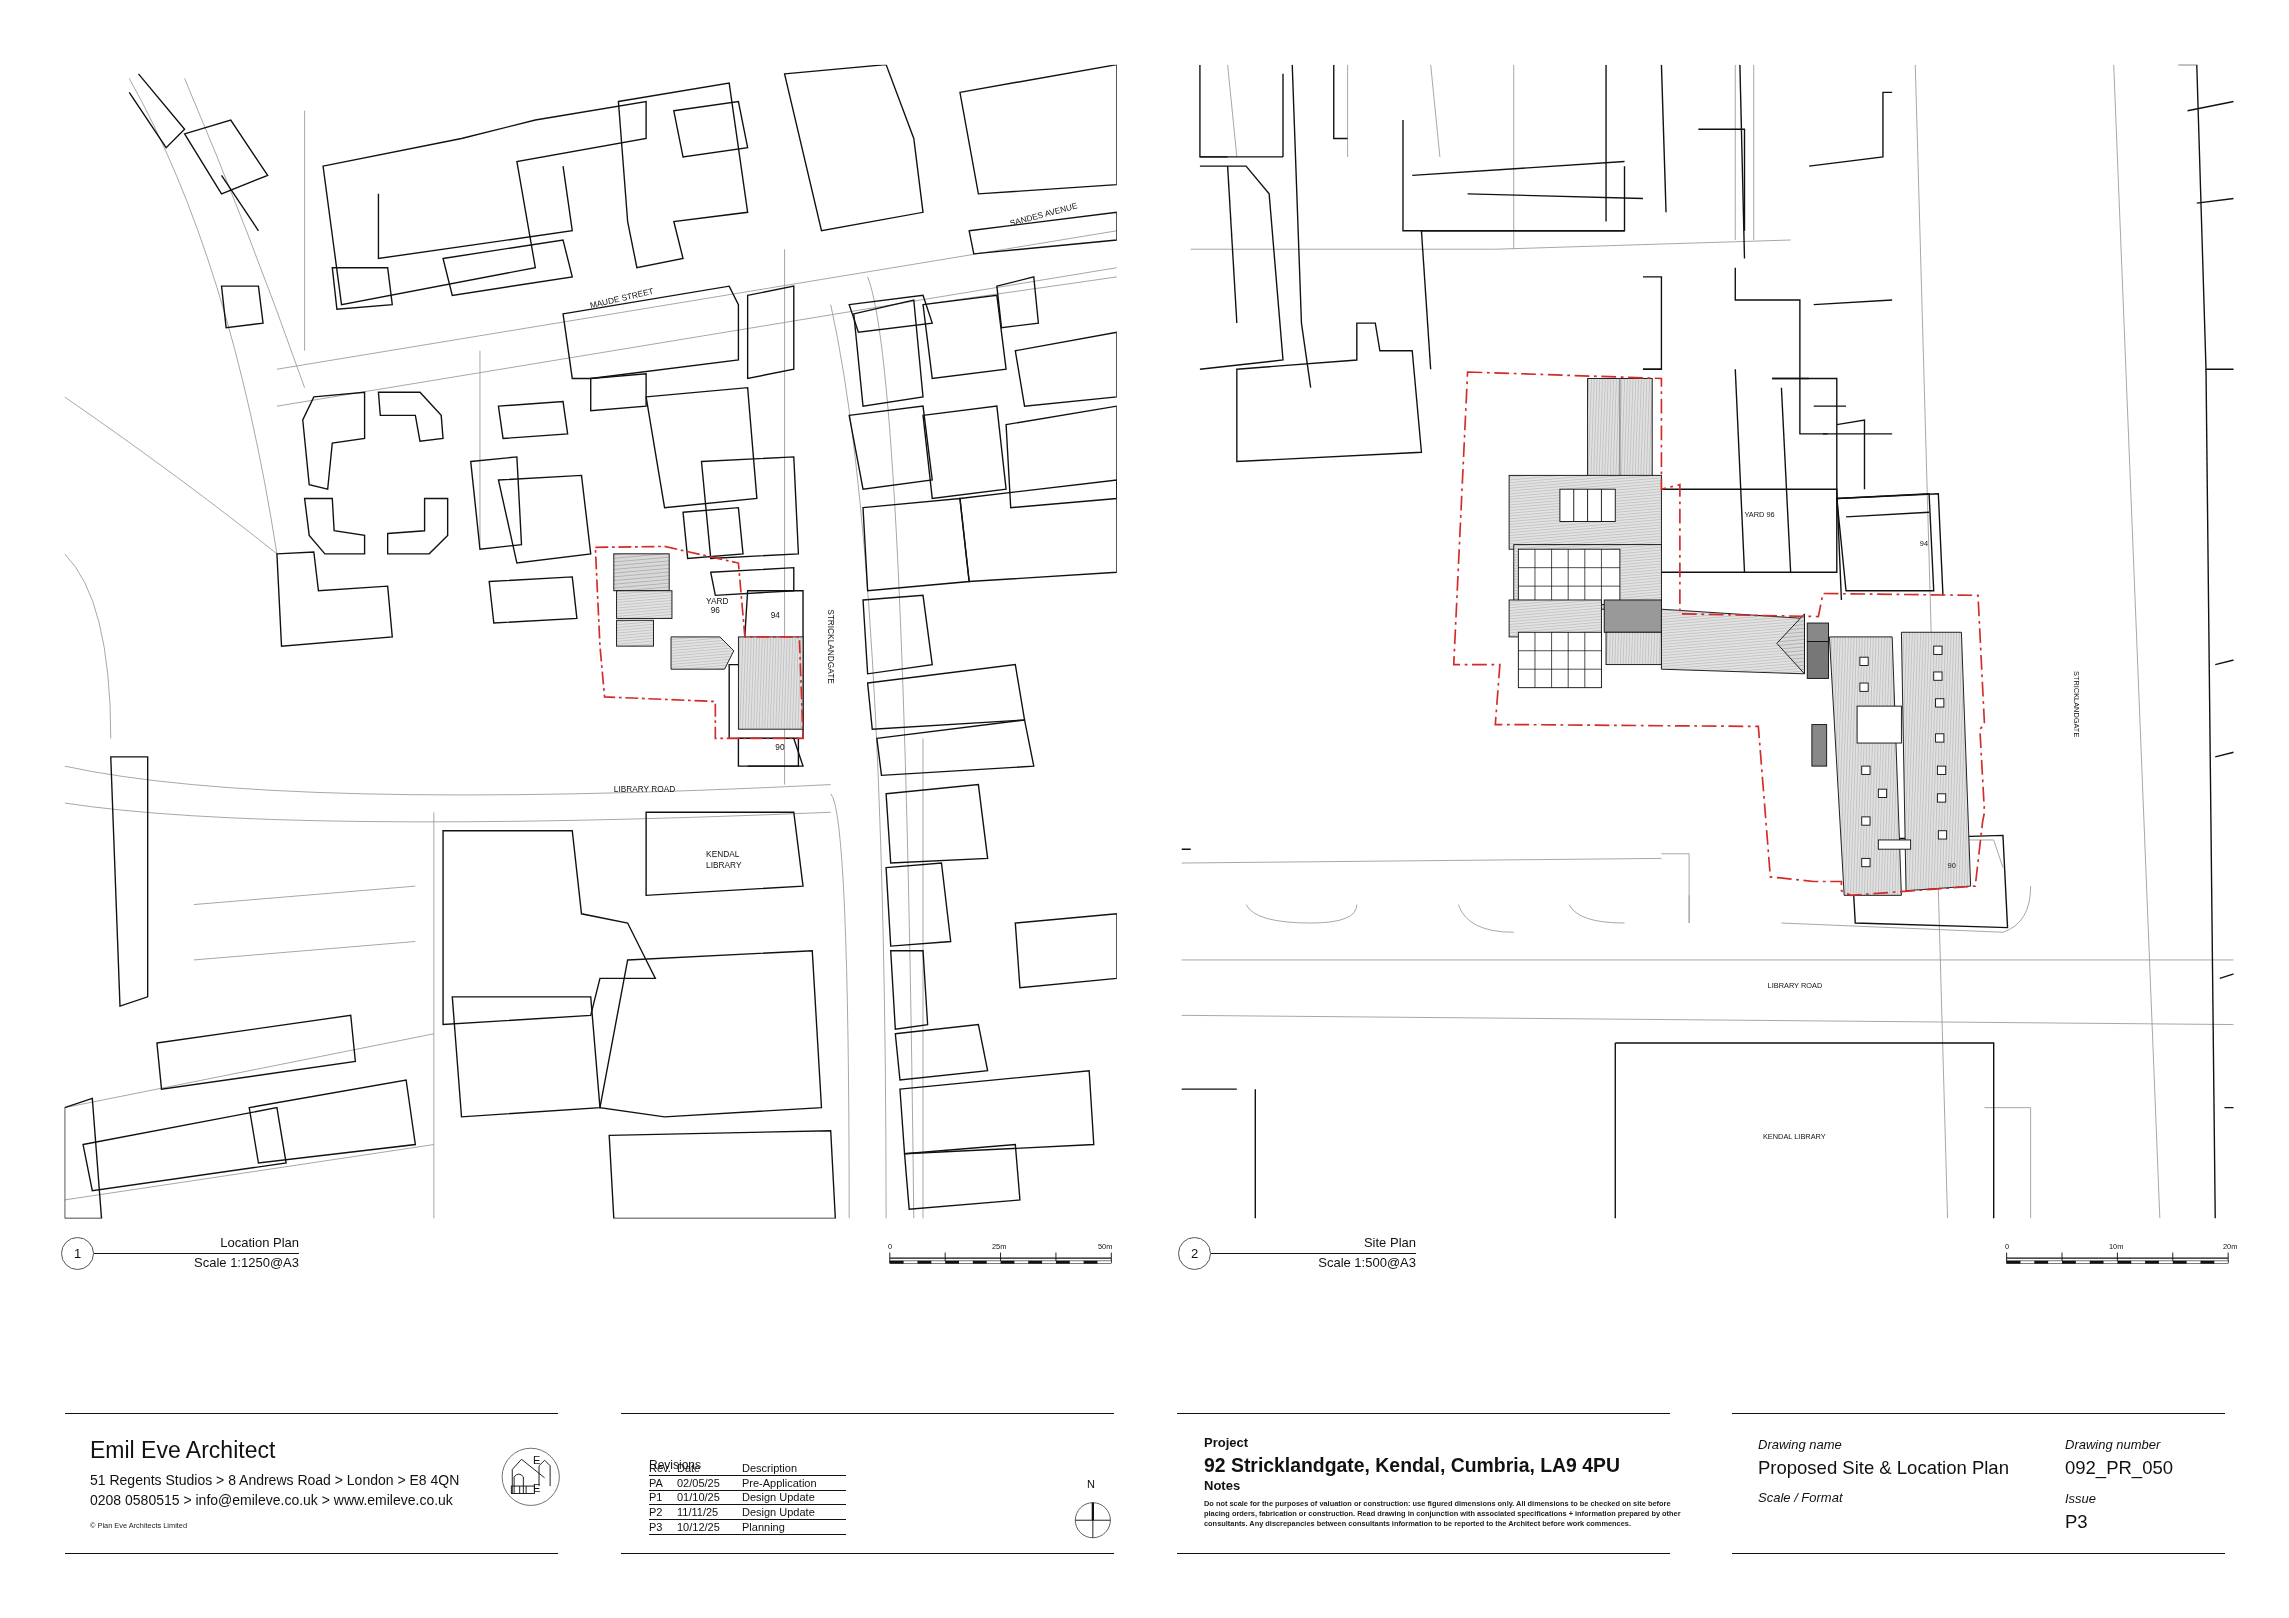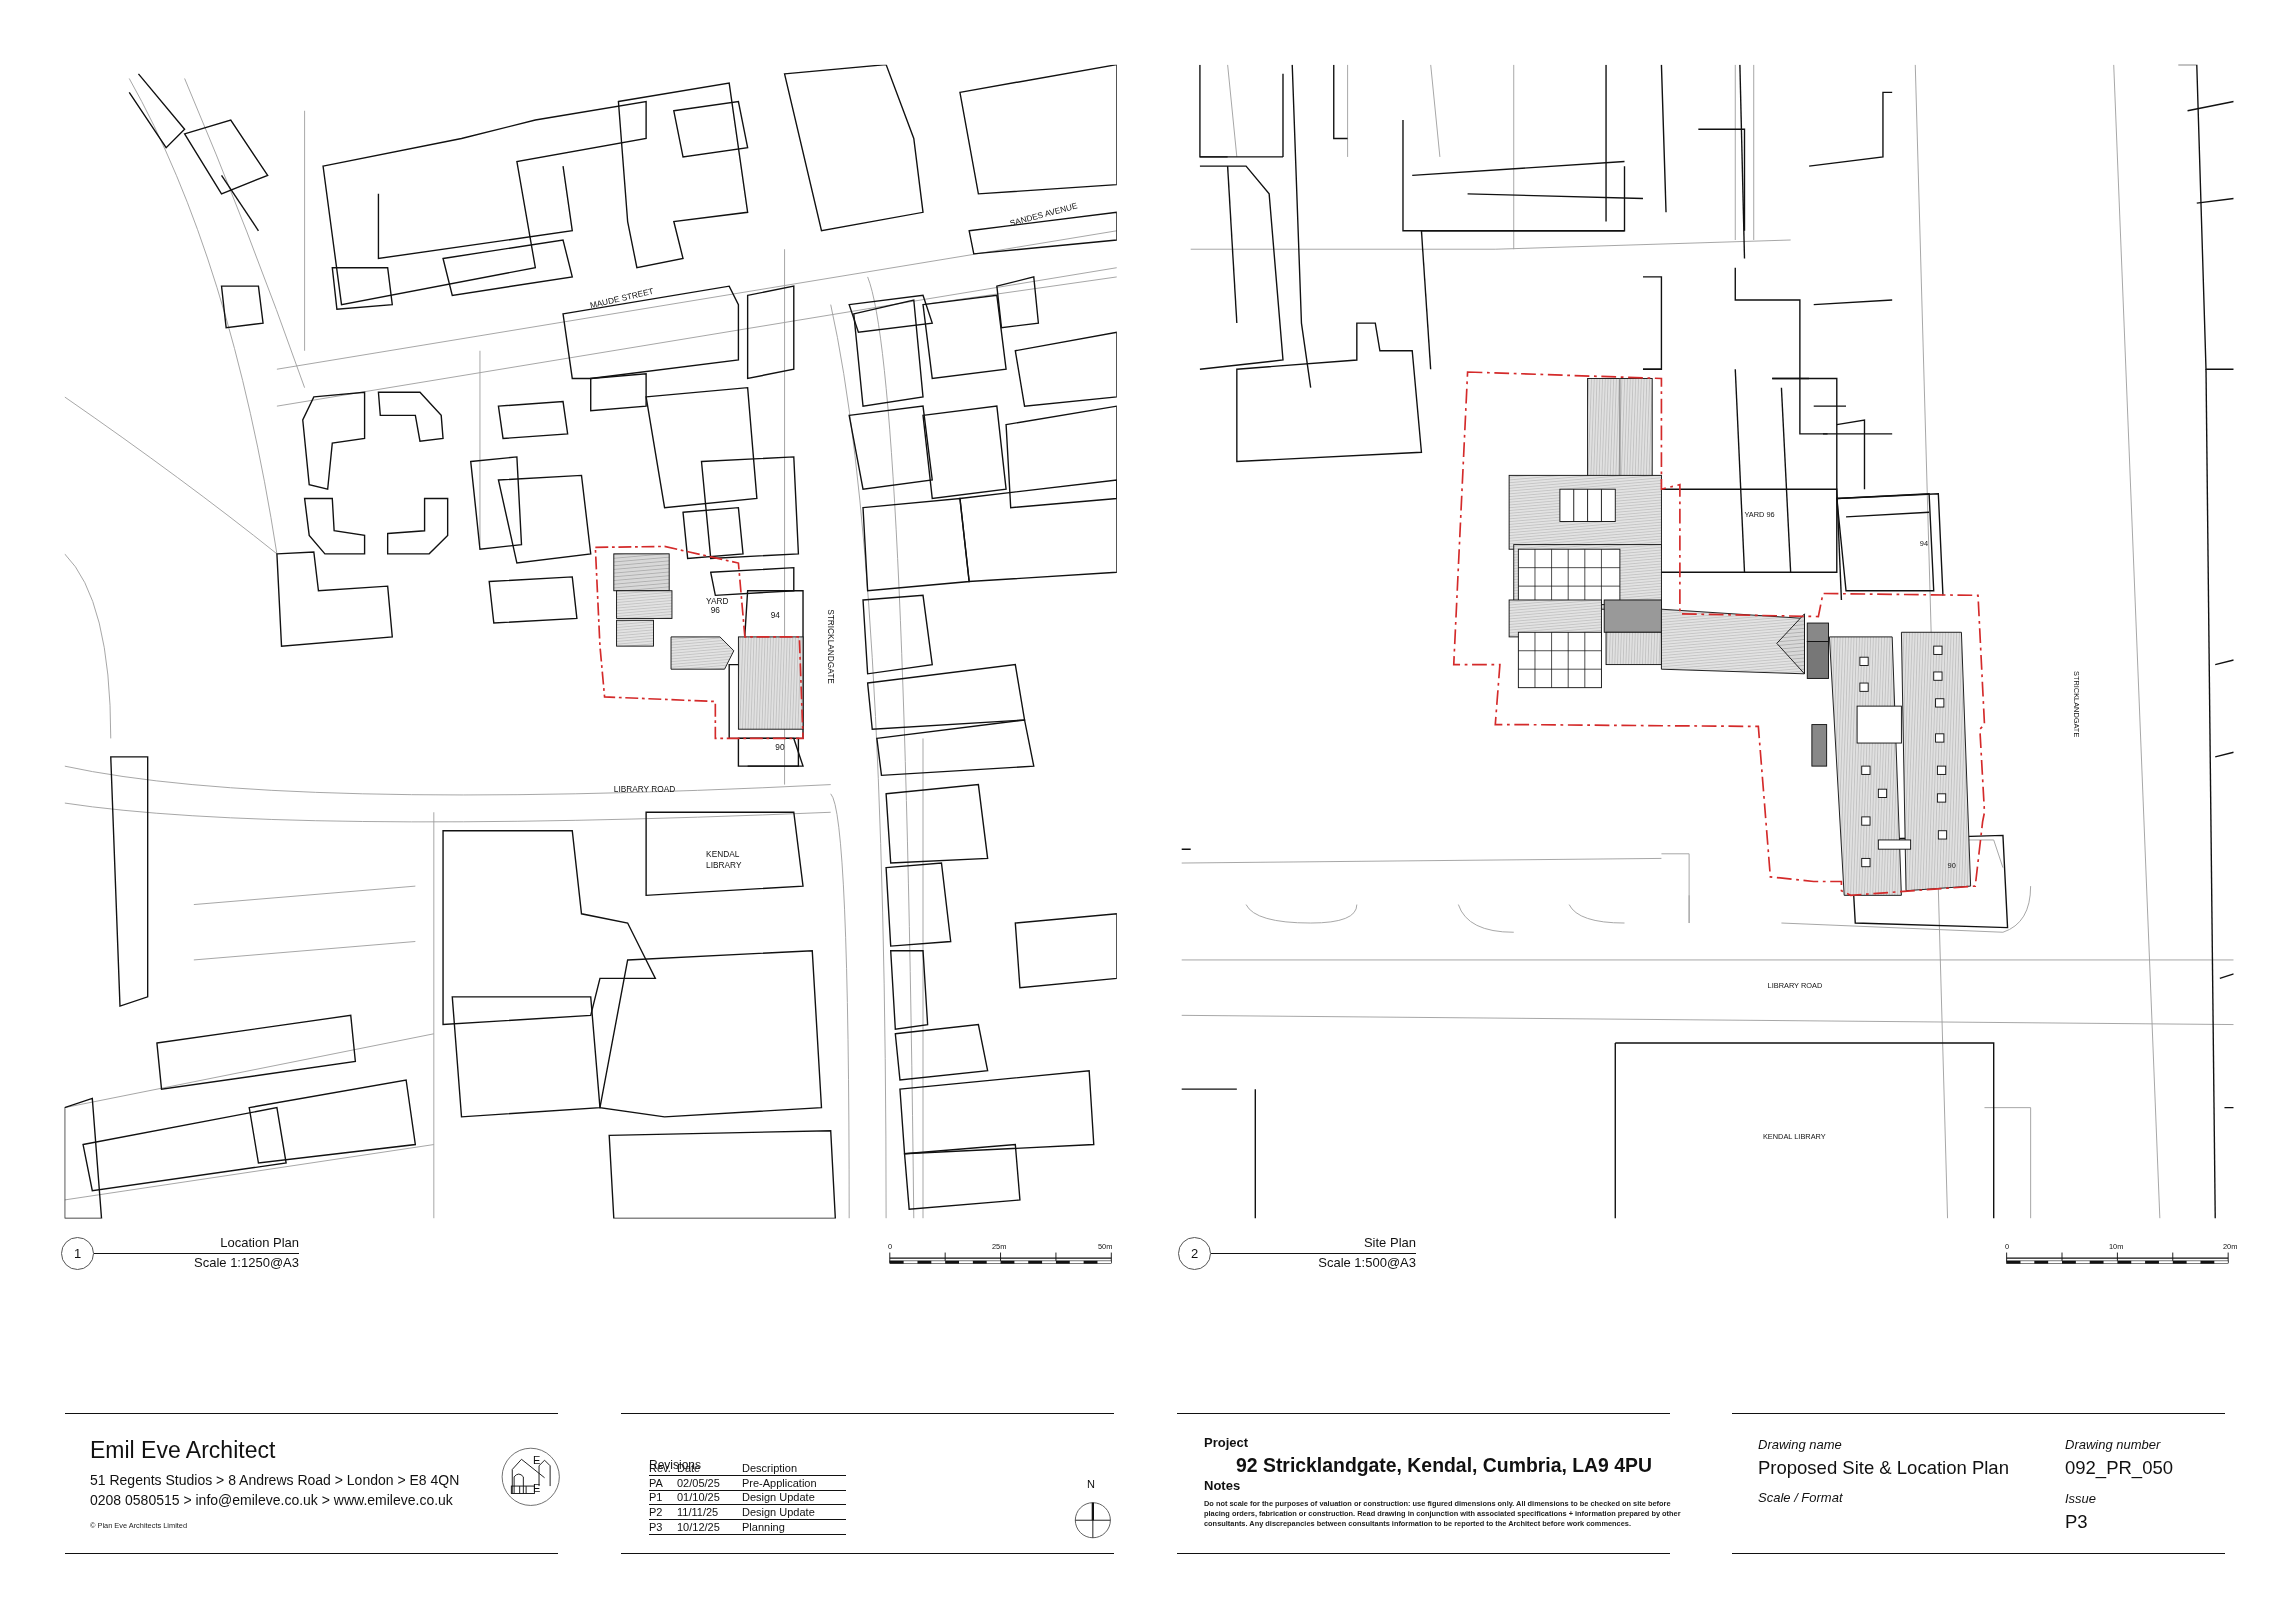--- a/index.html
+++ b/index.html
@@ -10,21 +10,21 @@
   .tb-rule{position:absolute;height:0;border-top:1.8px solid #111;}
   .firm-name{font-size:23px;}
   .firm-line{font-size:14px;line-height:19.4px;}
   .small{font-size:7.4px;color:#222;}
   .rev-title{font-size:12px;margin-top:20px;}
   .rev-table{position:absolute;border-collapse:collapse;font-size:11px;}
   .rev-table td{padding:0.9px 0 0.9px 0;height:11px;}
   .rev-table tr.data td{border-top:0.9px solid #111;}
   .rev-table tr.last td{border-bottom:0.9px solid #111;}
   .proj-label{font-size:13px;}
-  .proj-title{font-size:19.4px;text-align:center;}
+  .proj-title{font-size:19.4px;}
   .notes-text{font-size:7.4px;line-height:10px;color:#222;width:480px;}
   .dn-label{font-size:13px;font-style:italic;}
   .dn-value{font-size:18.5px;}
   .title-tag{position:absolute;}
   .title-tag .circ{position:absolute;width:31px;height:31px;border:0.9px solid #555;border-radius:50%;font-size:13px;text-align:center;line-height:31px;}
   .title-tag .name{position:absolute;font-size:13px;text-align:right;}
   .title-tag .scale{position:absolute;font-size:13px;text-align:right;}
   .title-tag .rule{position:absolute;border-top:0.9px solid #111;}
   .sb-label{position:absolute;font-size:7.4px;}
 </style>

